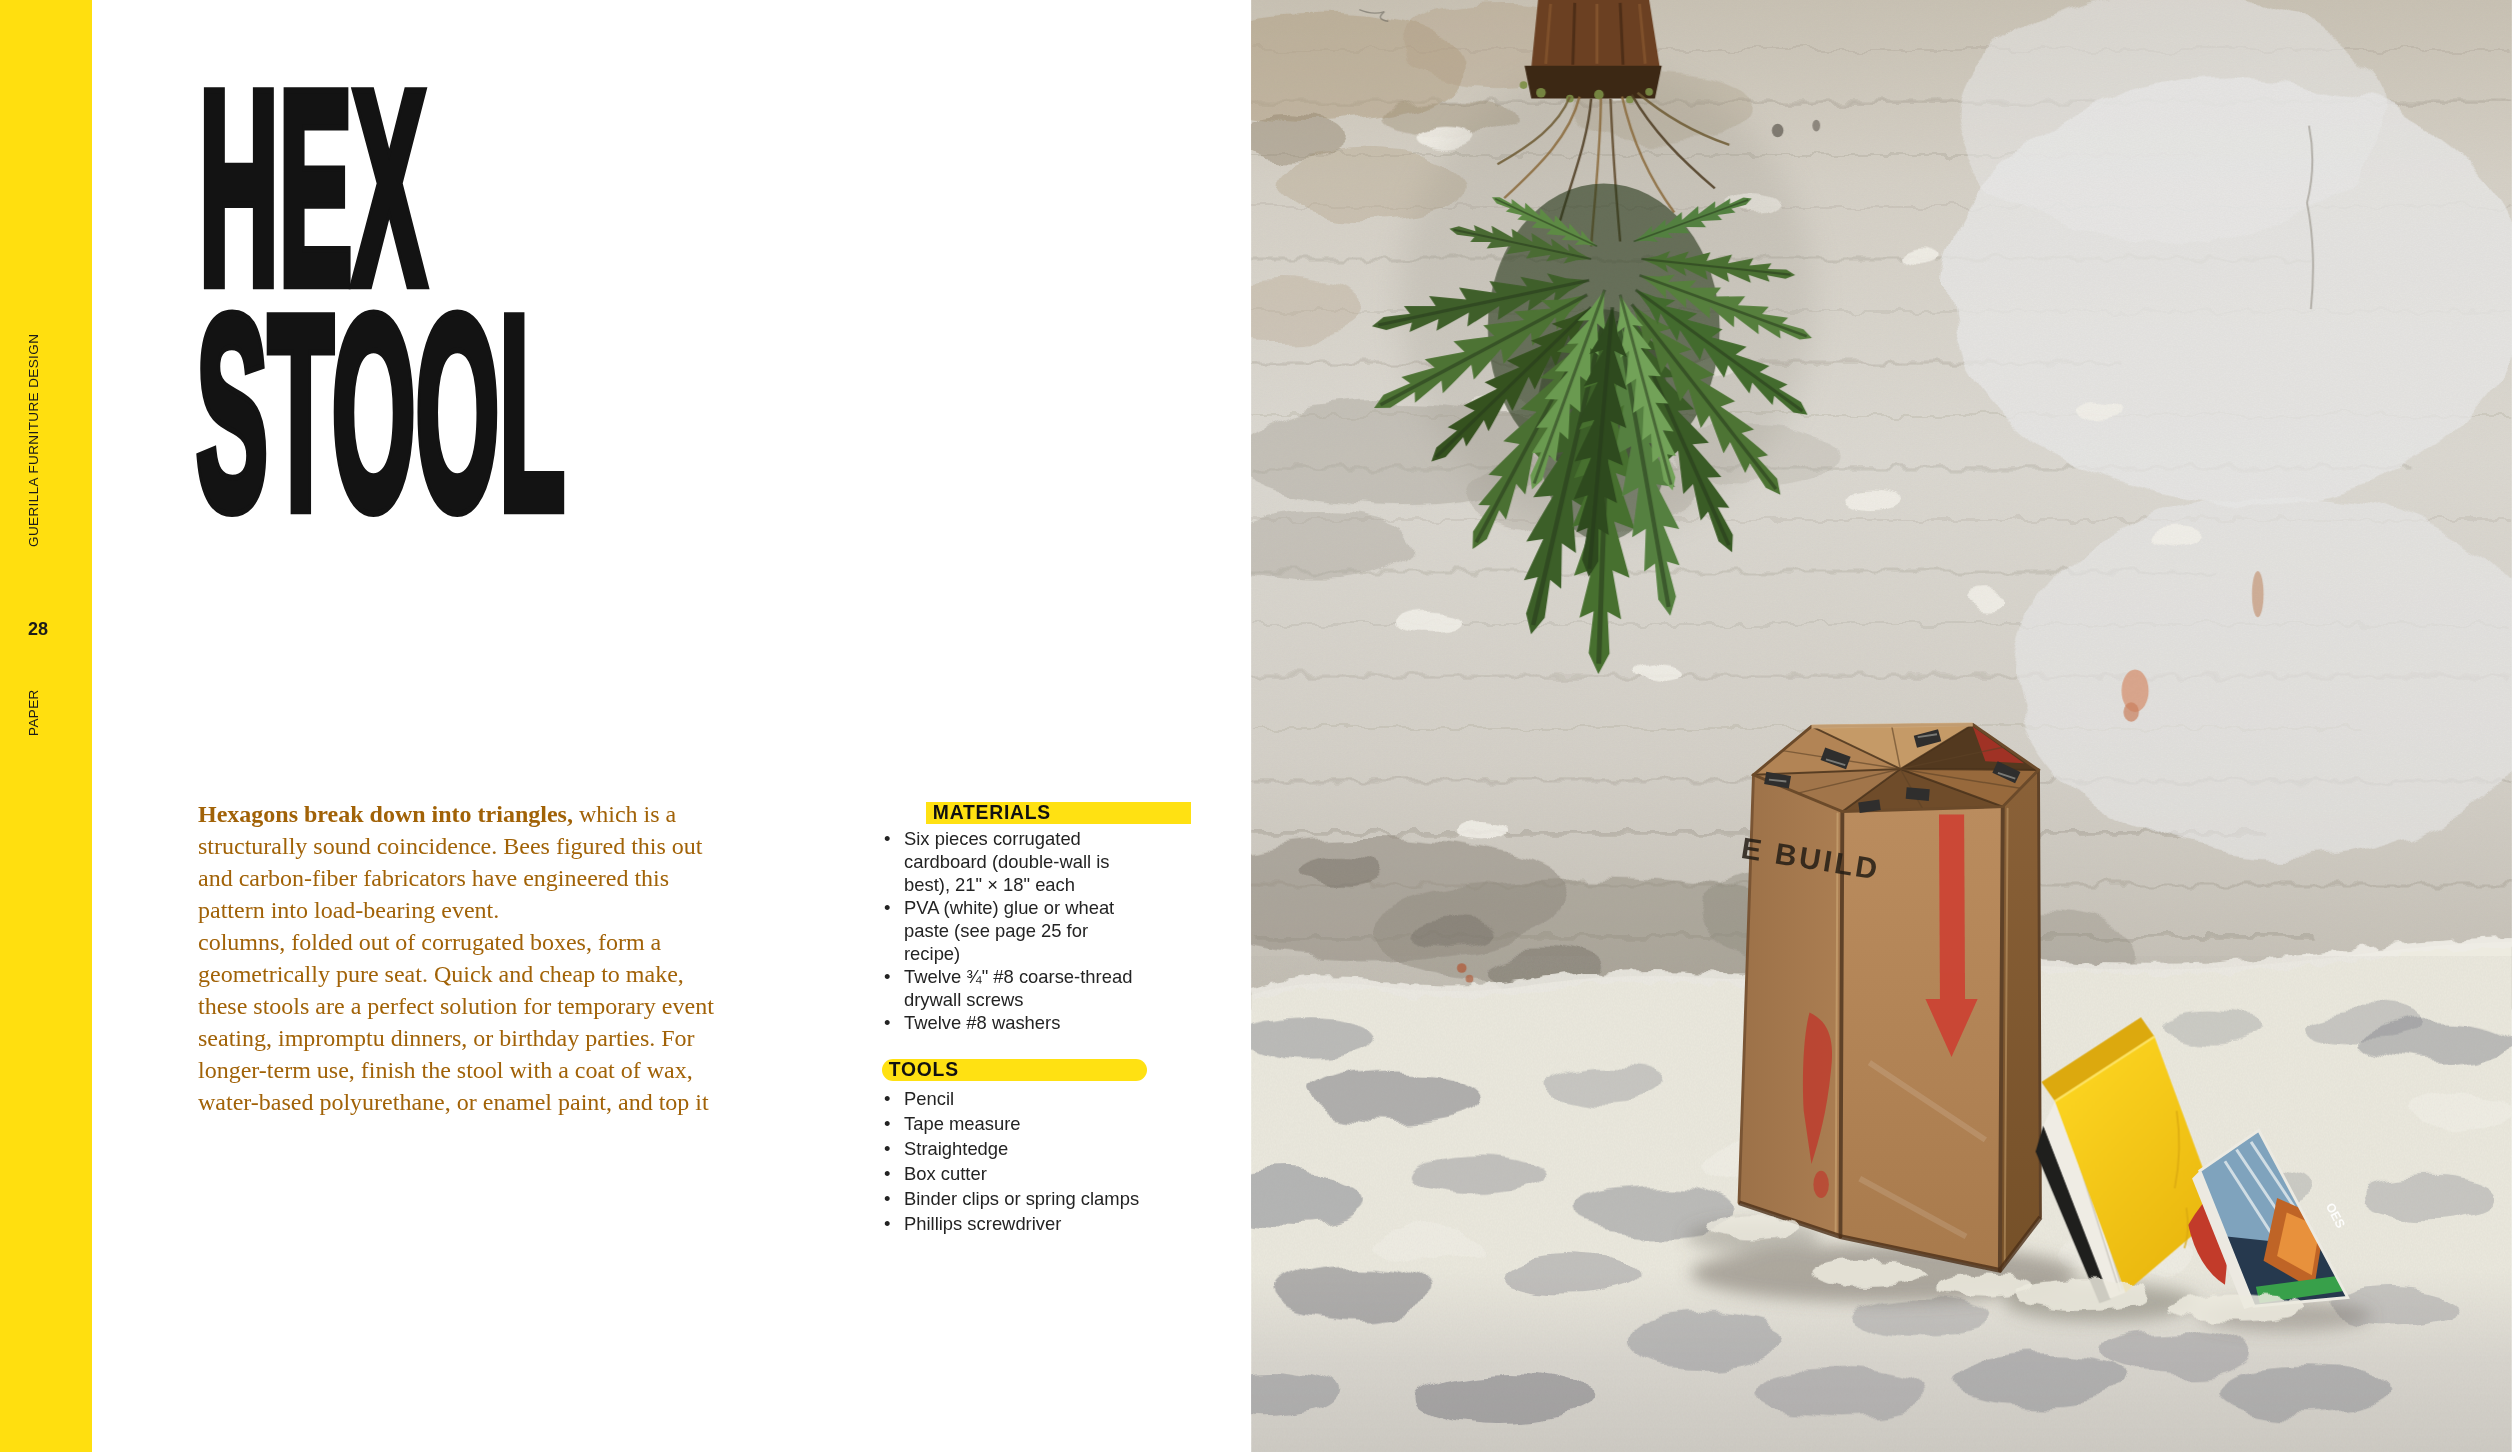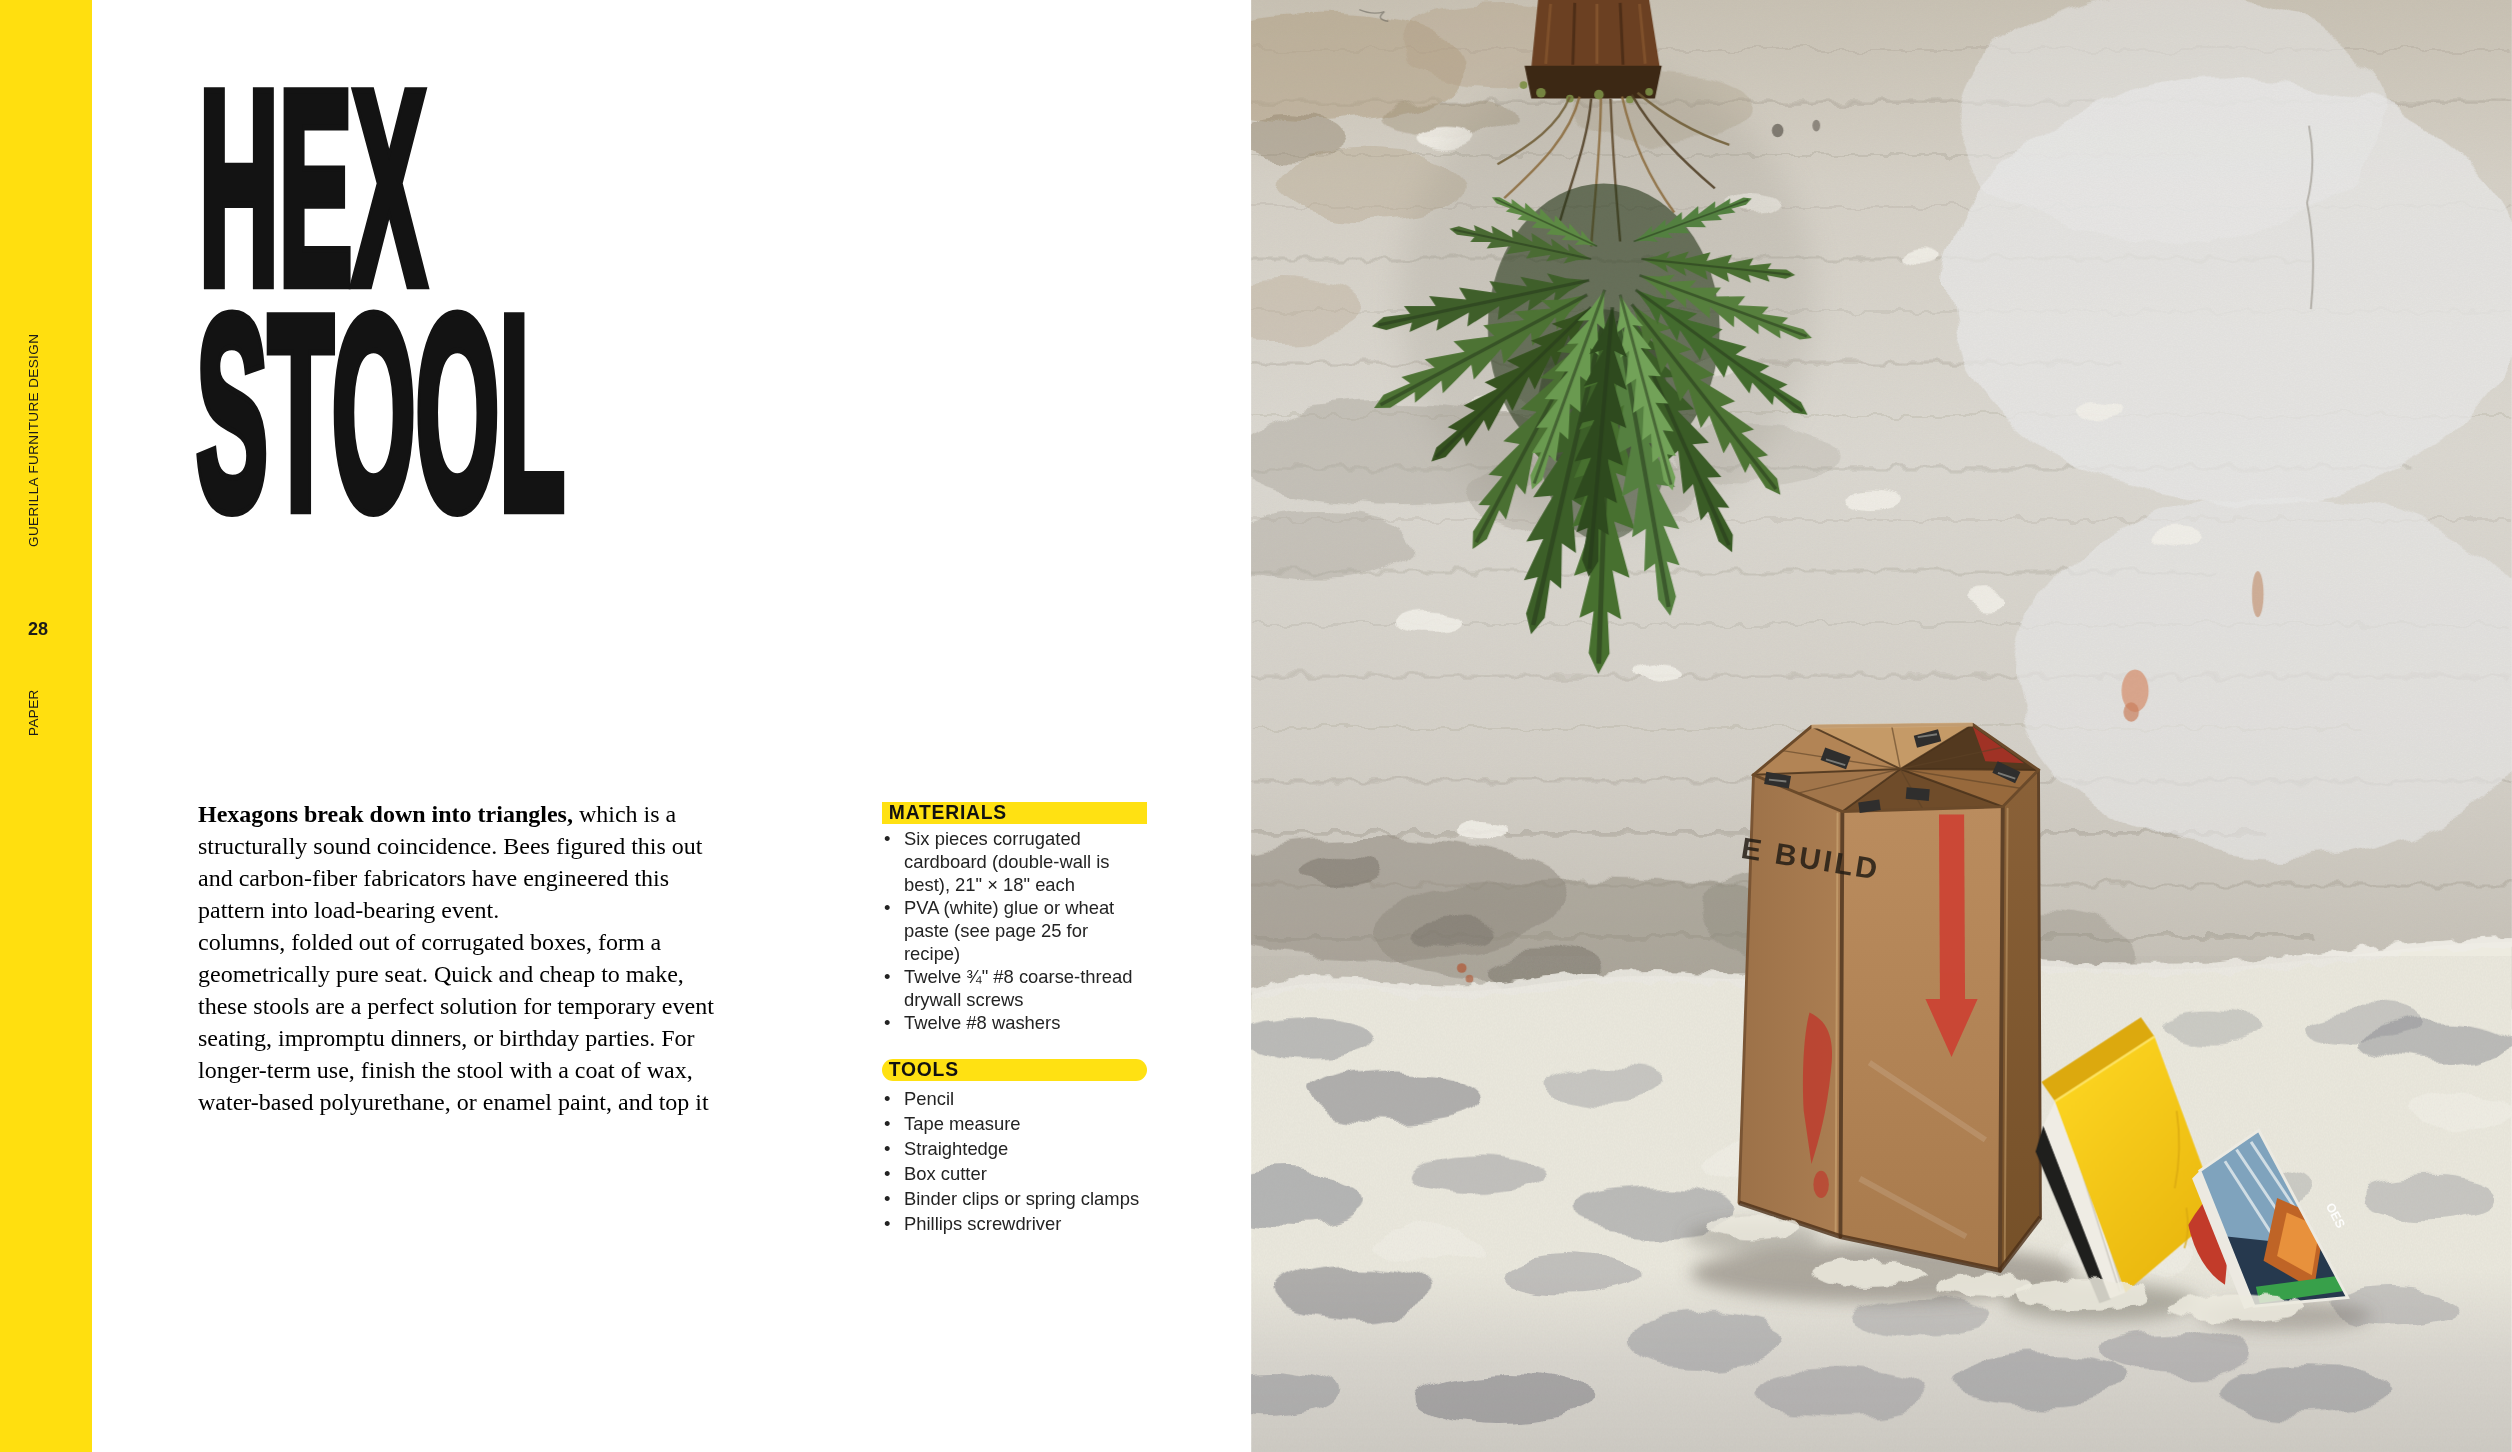--- a/index.html
+++ b/index.html
@@ -15,30 +15,30 @@
   .pagenum{position:absolute;left:0;top:619px;width:76px;text-align:center;
            font-size:18px;font-weight:bold;}
 
   
   .title-svg{position:absolute;left:195px;top:83px;}
   .title-svg text{font-family:"Liberation Sans",sans-serif;font-weight:bold;
                   fill:#131313;stroke:#131313;paint-order:stroke;}
 
   
   .intro{position:absolute;left:198px;top:798px;width:638px;
-         font-family:"Liberation Serif",serif;font-size:24px;line-height:32px;color:#000000;}
+         font-family:"Liberation Serif",serif;font-size:24px;line-height:32px;color:#a16207;}
   .intro .iline{display:block;}
   .intro .iline.indent{text-indent:33px;}
   .intro strong{font-weight:bold;}
 
   
   .spec-bar{position:absolute;left:882px;width:265px;height:22px;background:#FFE112;
             display:flex;align-items:center;padding-left:6.8px;box-sizing:border-box;}
   .spec-bar .spec-heading{font-size:19.3px;font-weight:bold;letter-spacing:0.8px;color:#111;}
-  .bar-materials{top:802px;}
+  .bar-materials{top:802px;margin-left:44px;}
   .bar-tools{top:1059px;border-radius:11px;}
   .spec-list{position:absolute;left:884px;width:267px;margin:0;padding:0;list-style:none;
              font-size:18.4px;color:#232323;}
   .list-materials{top:827px;line-height:23px;}
   .list-tools{top:1086px;line-height:25px;}
   .spec-list li{display:flex;}
   .spec-list .bullet{flex:none;width:20px;}
   .spec-list .item-text{flex:1;max-width:243px;}
 
   

